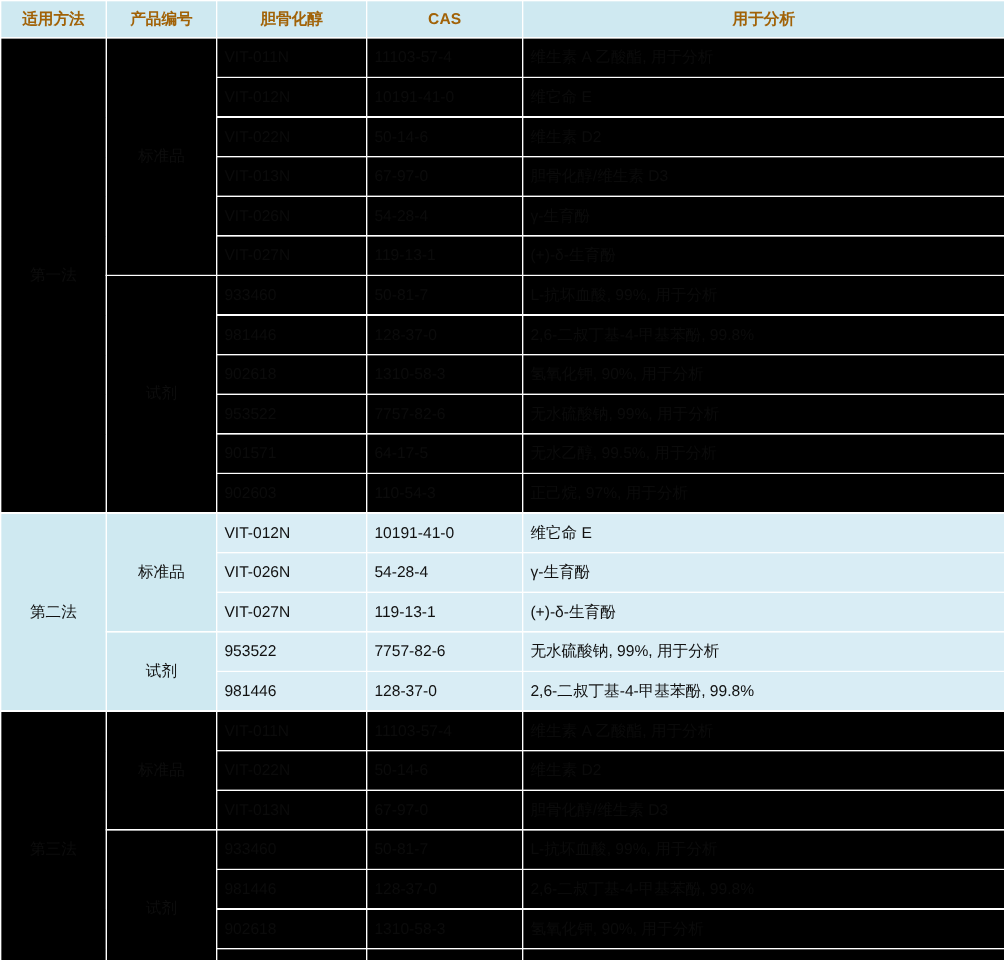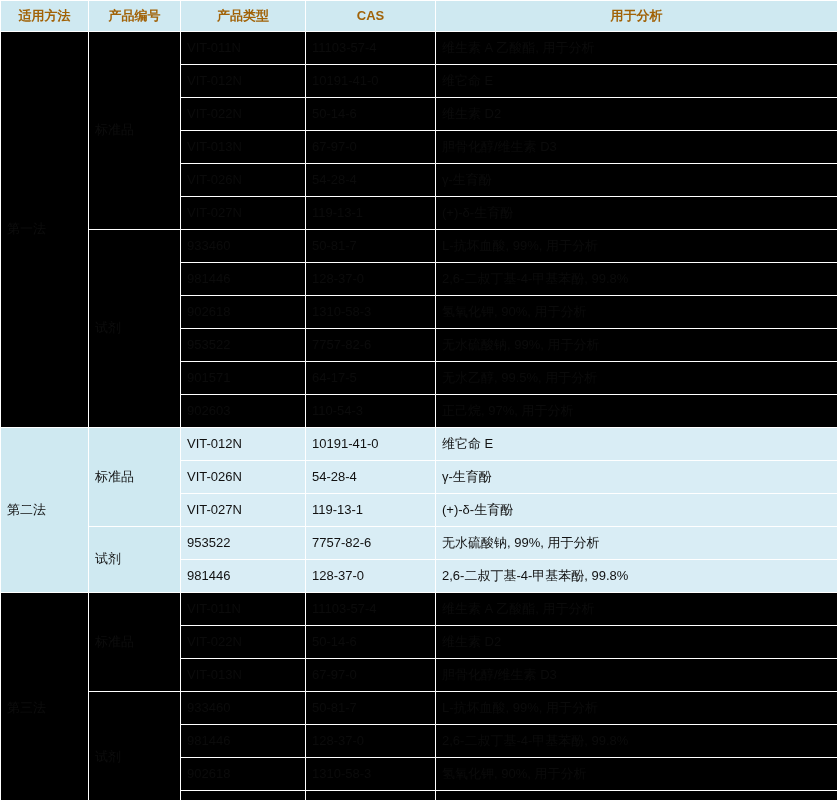--- a/index.html
+++ b/index.html
@@ -42,21 +42,21 @@
   col.c-type   { width: 92px; }
   col.c-code   { width: 125px; }
   col.c-cas    { width: 130px; }
   col.c-name   { width: 402px; }
 
   tbody td {
     background: #d9eef5;
     height: 26px;
   }
   td.method, td.type {
-    text-align: left;
+    text-align: center;
     background: #cfe9f1;
     font-size: 13px;
   }
   td.code, td.cas, td.name {
     text-align: left;
     background: #d9edf5;
     font-size: 13px;
   }
   
   tr.redacted td,
@@ -78,21 +78,21 @@
     <col class="c-method">
     <col class="c-type">
     <col class="c-code">
     <col class="c-cas">
     <col class="c-name">
   </colgroup>
   <thead>
     <tr>
       <th>适用方法</th>
       <th>产品编号</th>
-      <th>产品类型</th>
+      <th>胆骨化醇</th>
       <th>CAS</th>
       <th>用于分析</th>
     </tr>
   </thead>
   <tbody id="table-body">
       <tr class="redacted">
         <td class="method" rowspan="12">第一法</td>
         <td class="type" rowspan="6">标准品</td>
         <td class="code">VIT-011N</td>
         <td class="cas">11103-57-4</td>

